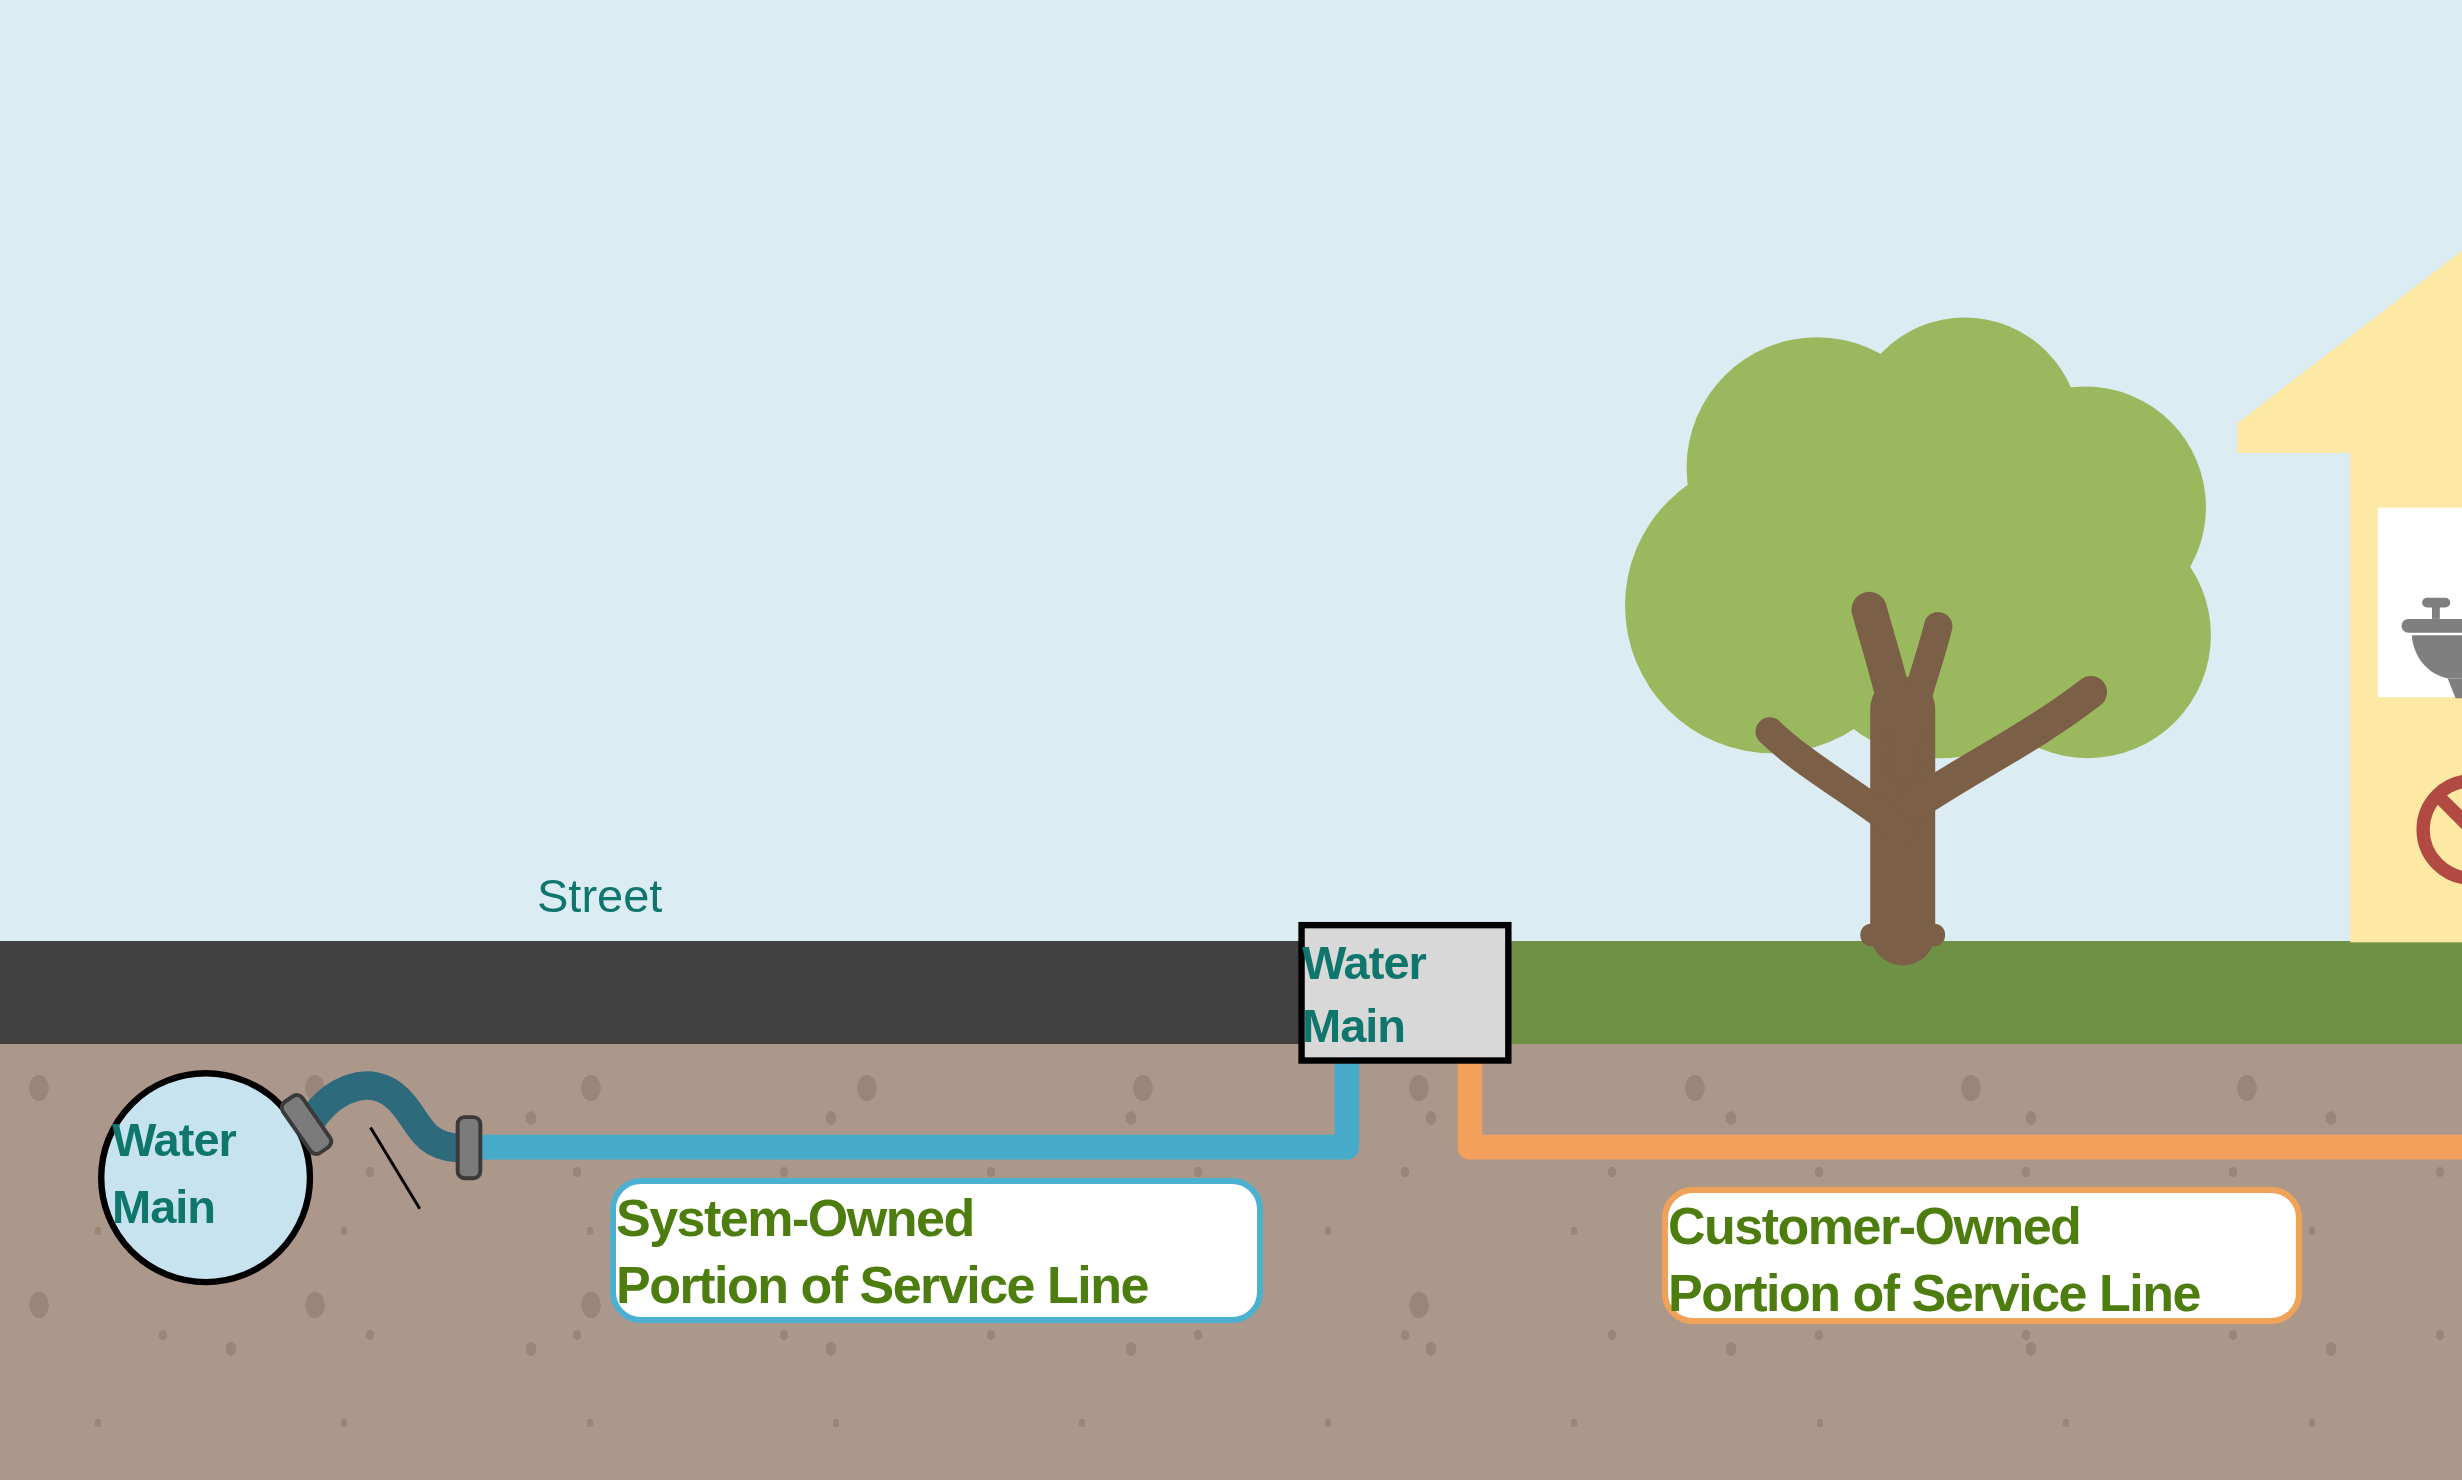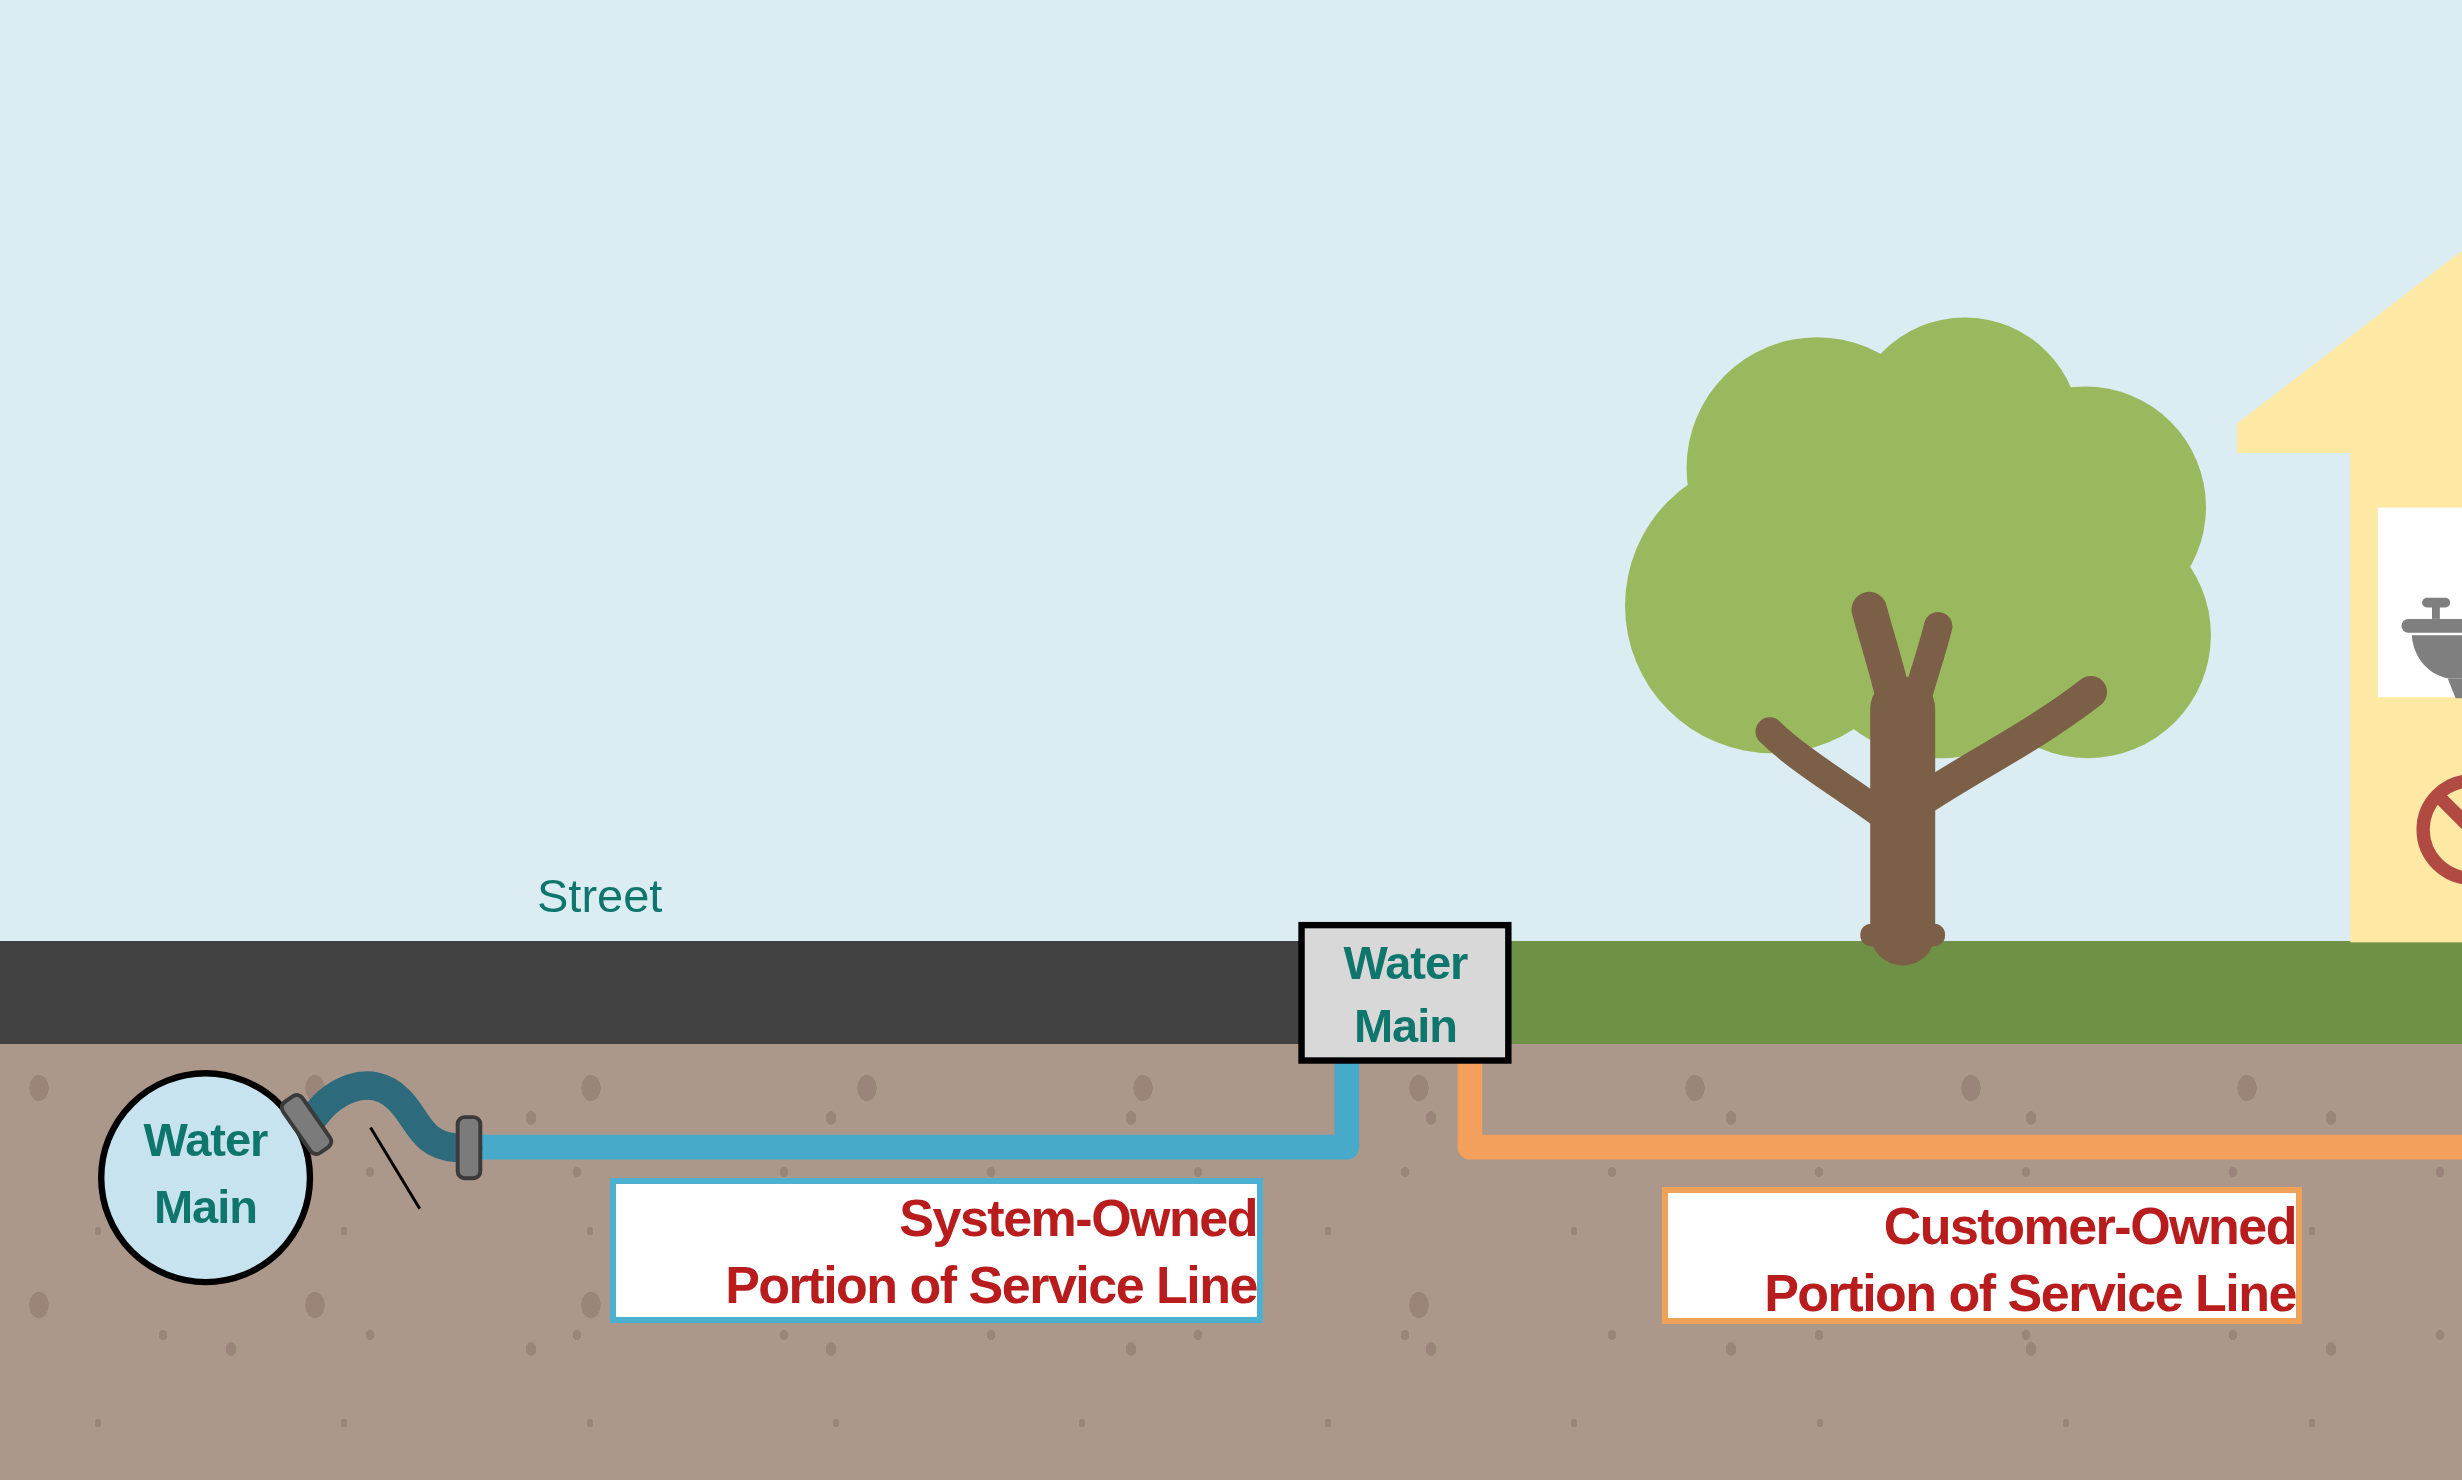--- a/index.html
+++ b/index.html
@@ -14,31 +14,31 @@
         background-image:
           radial-gradient(9.8px 13.3px at 39px 44px,  #9b857a 97%, rgba(0,0,0,0) 100%),
           radial-gradient(4.4px  5.4px at 163px 128px,#9b857a 97%, rgba(0,0,0,0) 100%),
           radial-gradient(3.4px  4.4px  at 98px 187px,#9b857a 97%, rgba(0,0,0,0) 100%),
           radial-gradient(5.4px 6.9px at 231px 74px,#9b857a 97%, rgba(0,0,0,0) 100%);
         background-size:276px 217px,207px 163px,246px 192px,300px 231px;}
   
   #scene{position:absolute;left:0;top:0;z-index:1;}
   
   .ov{position:absolute;z-index:2;color:#0f766e;}
-  .center{text-align:center;}
+  .center{}
   #street-label{left:537px;top:868px;width:246px;font-size:47px;}
   #water-main-label{left:112px;top:1106px;width:187px;font-size:47px;font-weight:bold;
                     line-height:67px;letter-spacing:-1px;}
   #connector-label{left:312px;top:1206px;width:305px;font-size:50px;font-weight:bold;
                    letter-spacing:-1px;}
   #meter-box-label{left:1302px;top:925px;width:207px;height:135px;font-size:47px;
                    font-weight:bold;line-height:63px;padding-top:5.9px;letter-spacing:-1px;}
   .label-box{position:absolute;z-index:2;background:#ffffff;box-sizing:border-box;
              font-weight:bold;font-size:52px;line-height:67px;letter-spacing:-1.5px;
-             text-align:right;color:#b91c1c;white-space:nowrap;}
+             text-align:left;color:#4d7c0f;white-space:nowrap;border-radius:31px;}
   #system-box{left:610px;top:1178px;width:653px;height:145px;border:6.4px solid #4cb1d1;
               padding-top:0.5px;}
   #customer-box{left:1662px;top:1187px;width:640px;height:137px;border:6.4px solid #f0a358;}
 </style>
 </head>
 <body>
 
 <div id="stage">
 
   <div id="sky" class="band"></div>

